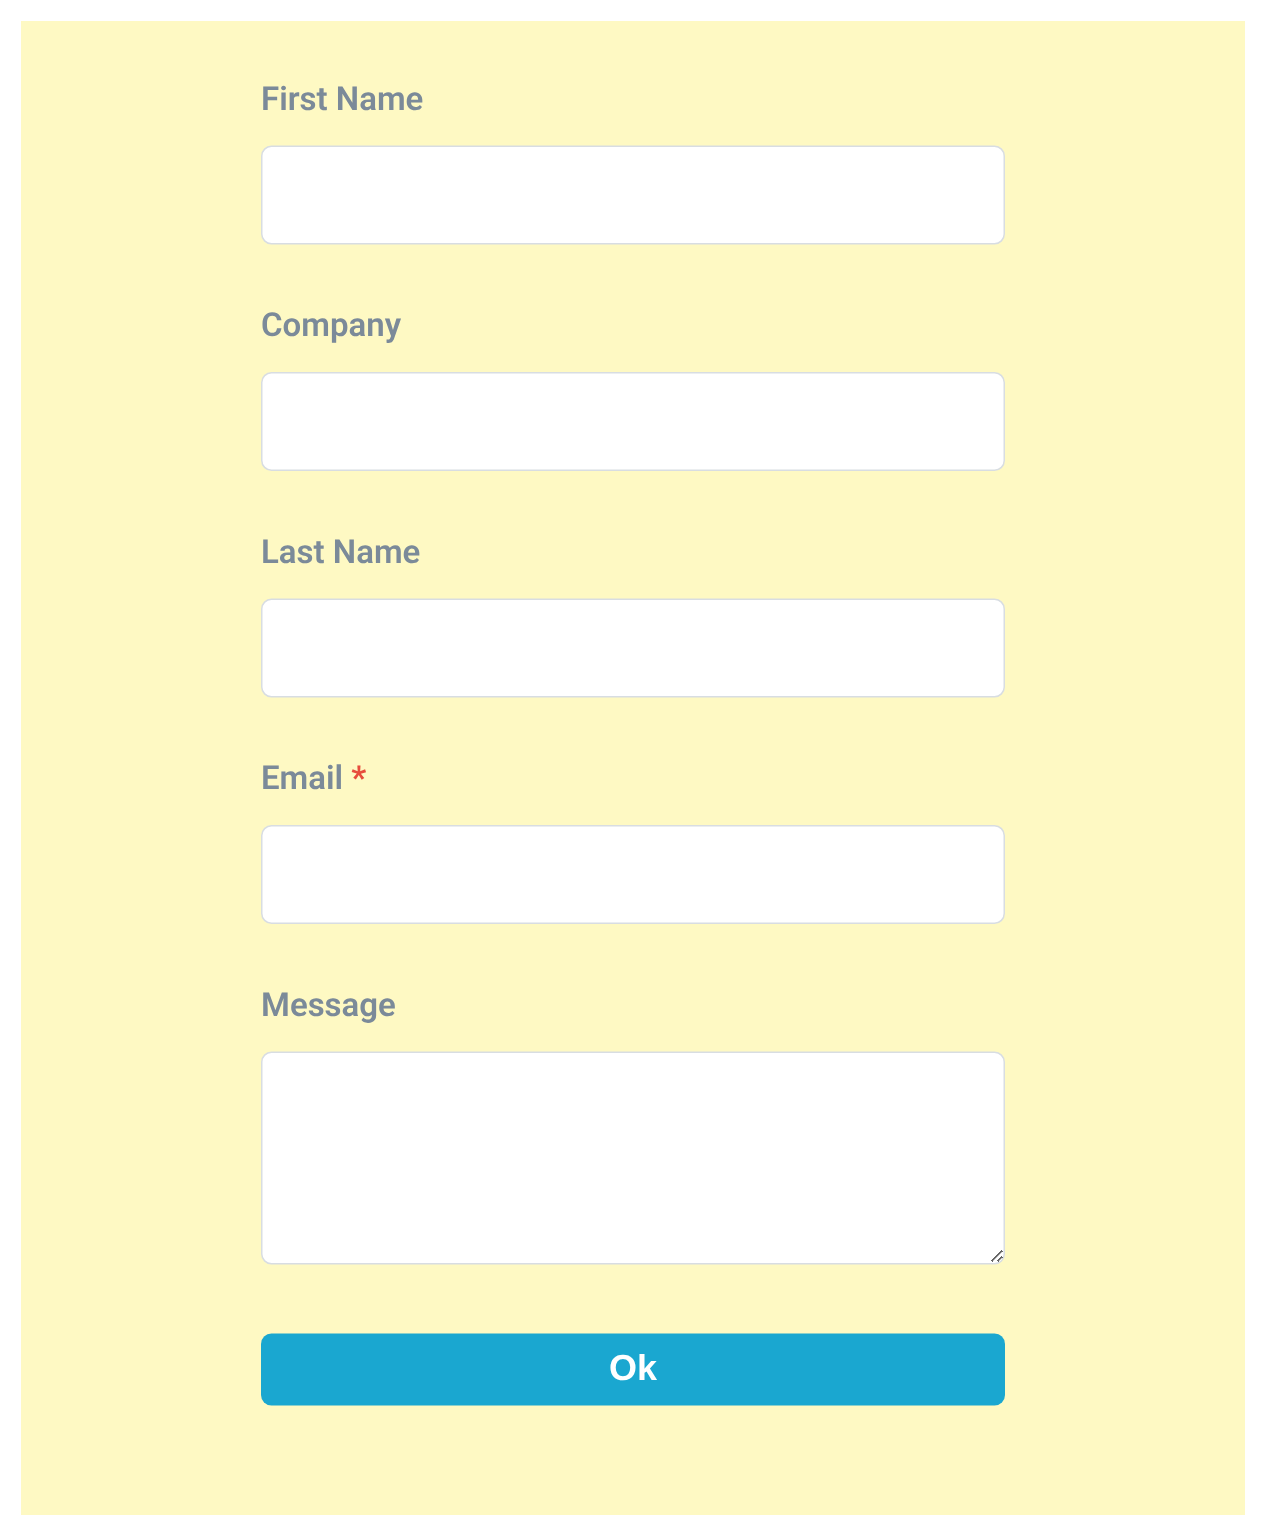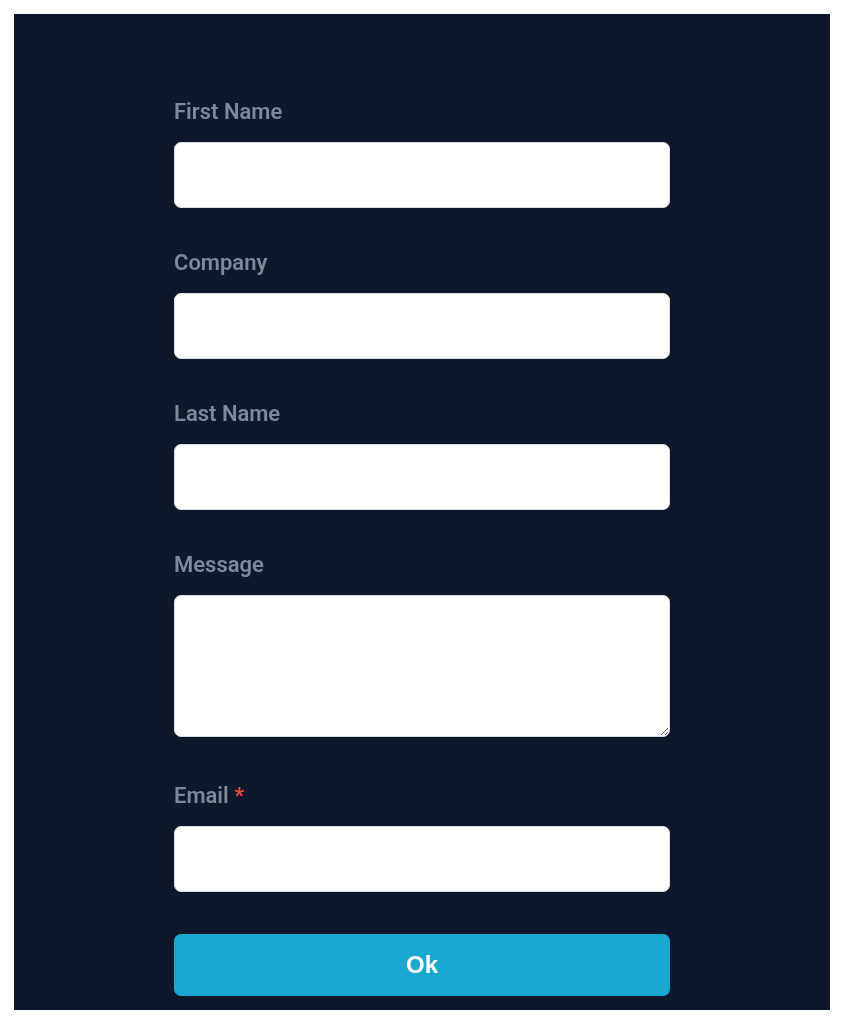--- a/index.html
+++ b/index.html
@@ -8,24 +8,24 @@
       padding: 0;
     }
     body {
       font-family: -apple-system, BlinkMacSystemFont, "Segoe UI", Roboto, "Helvetica Neue", Arial, sans-serif;
       background: #ffffff;
       width: 844px;
       height: 1024px;
       padding: 14px;
     }
     .form-container {
-      background: #0f172a;
+      background: #fef9c3;
       width: 100%;
       height: 100%;
-      padding: 85px 160px 30px 160px;
+      padding: 40px 160px 30px 160px;
     }
     .form-group {
       margin-bottom: 42px;
     }
     .form-label {
       display: block;
       font-size: 22px;
       font-weight: 600;
       color: #7b8a99;
       margin-bottom: 18px;
@@ -51,21 +51,21 @@
       border-radius: 7px;
       background: #ffffff;
       font-size: 18px;
       padding: 14px 16px;
       outline: none;
       resize: both;
       font-family: inherit;
     }
     .submit-button {
       width: 100%;
-      height: 62px;
+      height: 48px;
       background: #1aa7d0;
       color: #ffffff;
       border: none;
       border-radius: 7px;
       font-size: 24px;
       font-weight: 700;
       cursor: pointer;
       margin-top: 0px;
     }
   </style>
@@ -83,27 +83,27 @@
     <label class="form-label">Company</label>
     <input type="text" class="form-input" value="" style="">
   </div>
 
   <div class="form-group">
     <label class="form-label">Last Name</label>
     <input type="text" class="form-input" value="" style="">
   </div>
 
   <div class="form-group">
-    <label class="form-label">Message</label>
-    <textarea class="form-textarea" style=""></textarea>
-  </div>
-
-  <div class="form-group">
     <label class="form-label">
       <span>Email</span>
       <span class="required-asterisk">*</span>
     </label>
     <input type="email" class="form-input" value="" style="">
   </div>
 
+  <div class="form-group">
+    <label class="form-label">Message</label>
+    <textarea class="form-textarea" style=""></textarea>
+  </div>
+
   <button class="submit-button">Ok</button>
 
 </div>
 
 </body></html>

